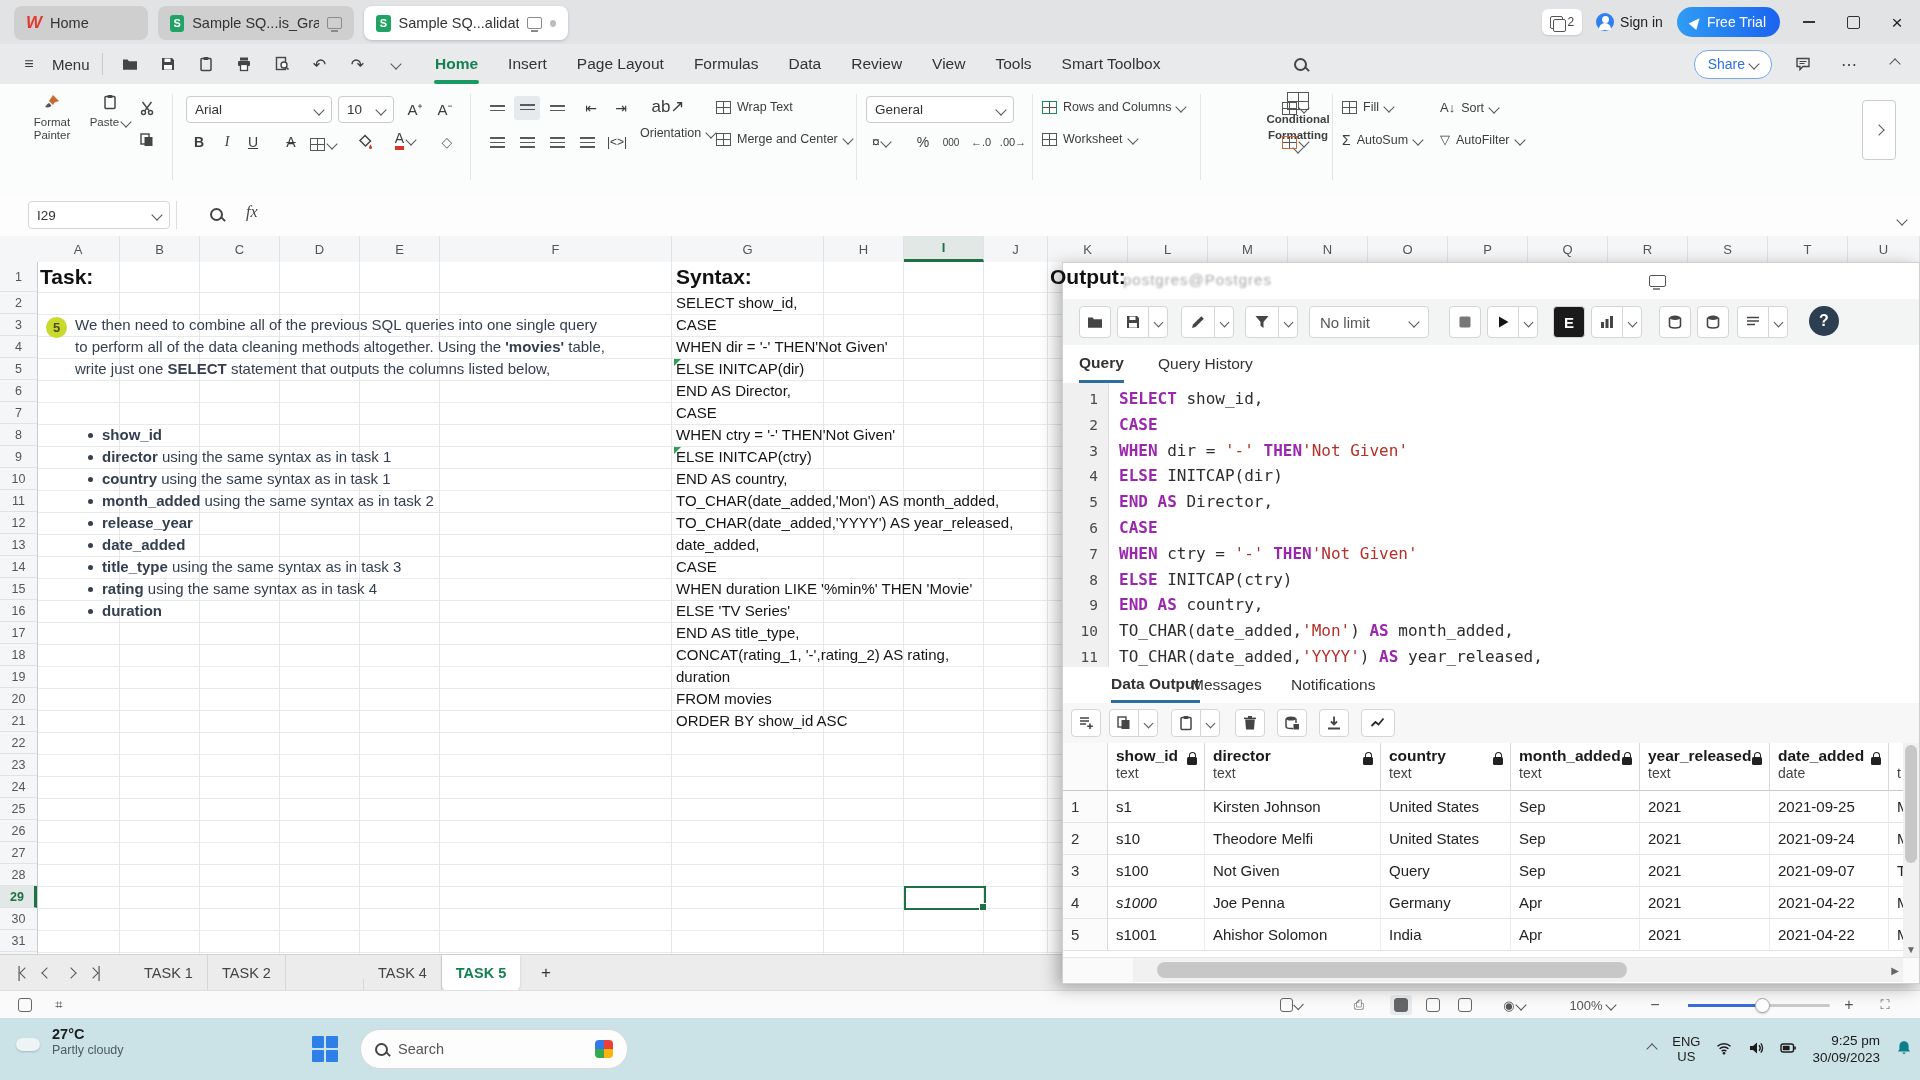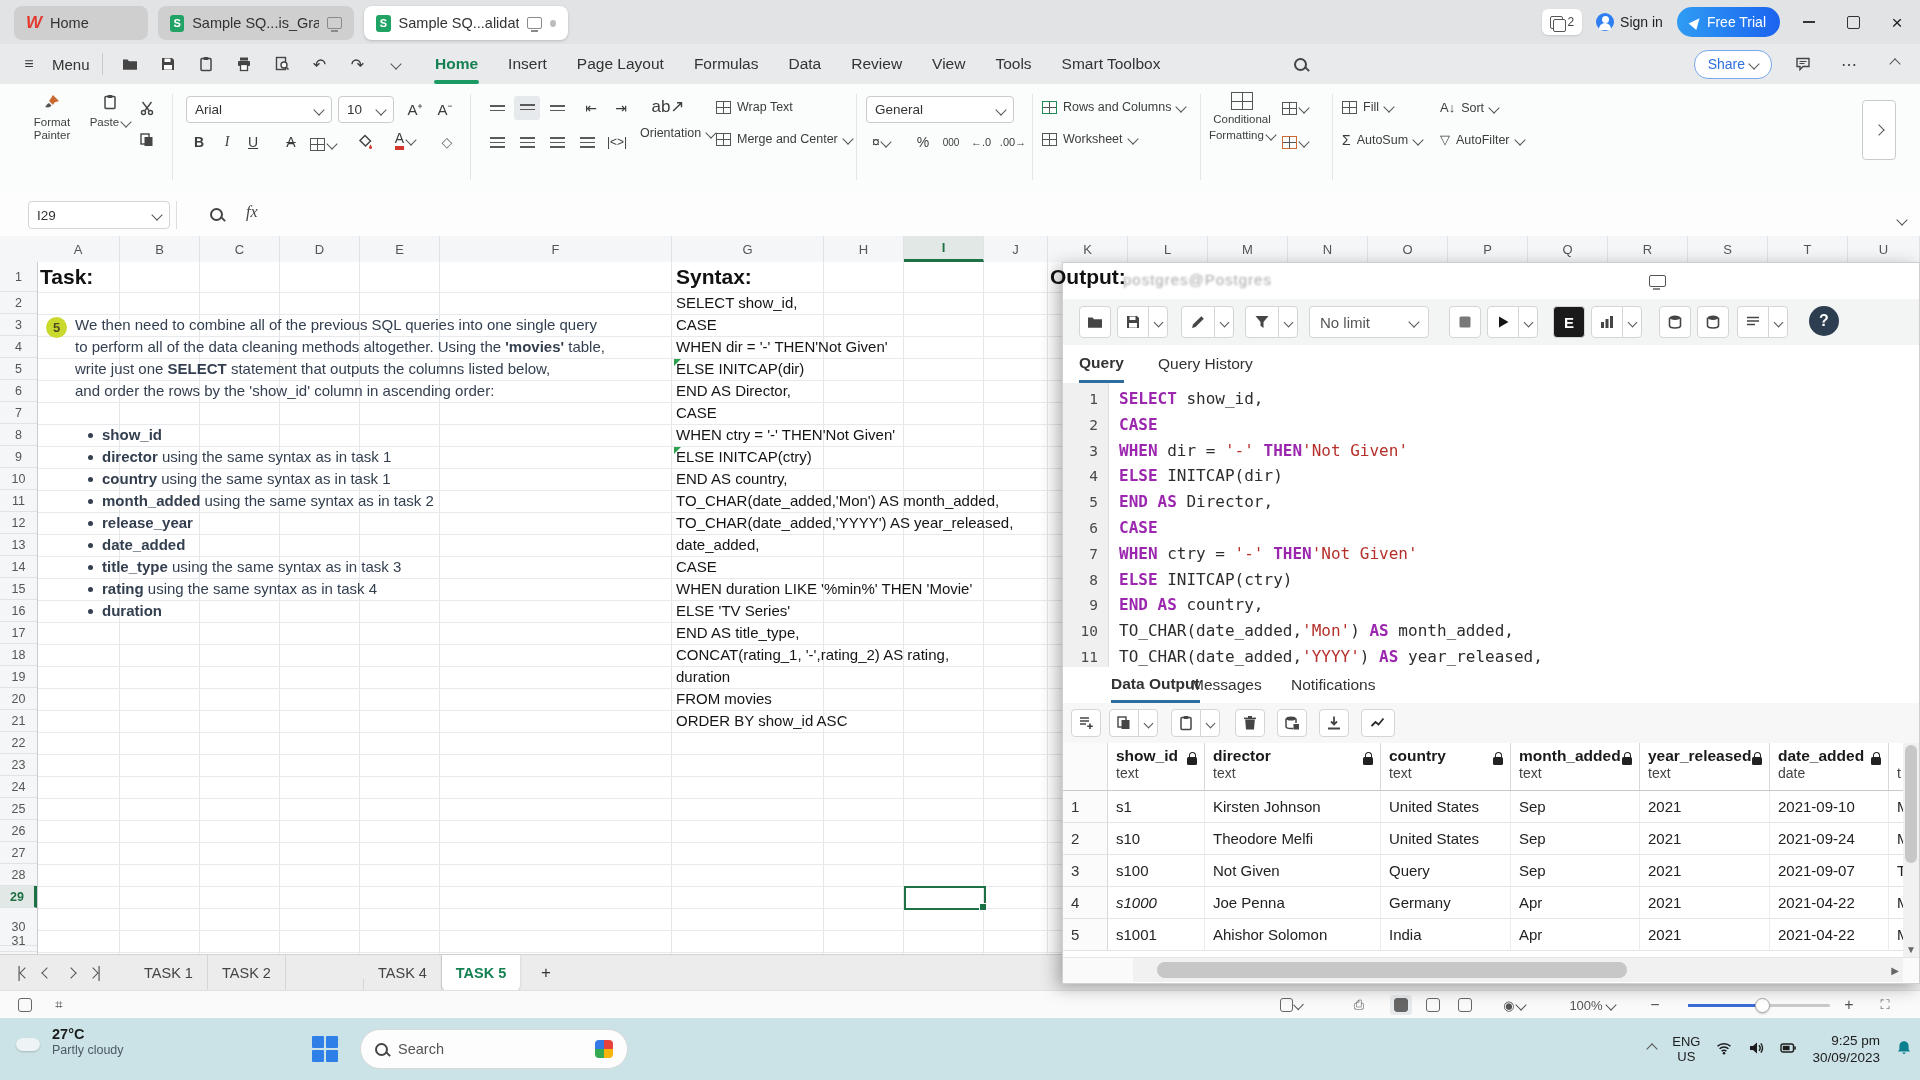--- a/index.html
+++ b/index.html
@@ -397,21 +397,21 @@
       <span>Rows and Columns</span>
         <span class="chev down"></span>
     </div>
     <div class="rlabel" style="left:1042px;top:48px;">
       <span class="gridico"></span>
       <span>Worksheet</span>
         <span class="chev down"></span>
     </div>
     <div class="rsep" style="left:1200px;"></div>
 
-    <div class="bigbtn" style="left:1208px;top:8px;width:68px;">
+    <div class="bigbtn" style="left:1264px;top:8px;width:68px;font-weight:bold;">
       <span class="gridico" style="width:22px;height:18px;"></span>
       <span>Conditional</span>
       <span><span>Formatting</span> <span class="chev down"></span></span>
     </div>
     <div class="smicon" style="left:1282px;top:12px;">
         <span class="gridico"></span>
         <span class="chev down" style="margin-left:3px;"></span>
       </div>
     <div class="smicon" style="left:1282px;top:46px;">
         <span class="gridico" style="border-color:#c96a32;"></span>
@@ -534,21 +534,20 @@
         <div class="hline" style="position: absolute; left: 0px; top: 646px; width: 1920px; height: 1px;"></div>
         <div class="hline" style="position: absolute; left: 0px; top: 668px; width: 1920px; height: 1px;"></div>
         <div class="hline" style="position: absolute; left: 0px; top: 690px; width: 1920px; height: 1px;"></div>
       </div>
     <div class="sheettitle" style="left:40px;top:3px;">Task:</div>
     <div class="numcircle" style="left:46px;top:55px;">5</div>
     <div id="taskpara" style="position: absolute; left: 75px; top: 52px; width: 900px; height: 100px;">
         <div class="tline" style="top: 0px;"><span>We then need to combine all of the previous SQL queries into one single query</span></div>
         <div class="tline" style="top: 22px;"><span>to perform all of the data cleaning methods altogether. Using the </span><span class="b">'movies'</span><span> table,</span></div>
         <div class="tline" style="top: 44px;"><span>write just one </span><span class="b">SELECT</span><span> statement that outputs the columns listed below,</span></div>
-        <div class="tline" style="top: 66px;"><span>and order the rows by the 'show_id' column in ascending order:</span></div>
       </div>
     <div id="bullets" style="position: absolute; left: 88px; top: 162px; width: 900px; height: 220px;">
         <div class="tline" style="top: 0px; padding-left: 14px;"><span class="bullet-dot"></span><span class="b">show_id</span><span></span></div>
         <div class="tline" style="top: 22px; padding-left: 14px;"><span class="bullet-dot"></span><span class="b">director</span><span> using the same syntax as in task 1</span></div>
         <div class="tline" style="top: 44px; padding-left: 14px;"><span class="bullet-dot"></span><span class="b">country</span><span> using the same syntax as in task 1</span></div>
         <div class="tline" style="top: 66px; padding-left: 14px;"><span class="bullet-dot"></span><span class="b">month_added</span><span> using the same syntax as in task 2</span></div>
         <div class="tline" style="top: 88px; padding-left: 14px;"><span class="bullet-dot"></span><span class="b">release_year</span><span></span></div>
         <div class="tline" style="top: 110px; padding-left: 14px;"><span class="bullet-dot"></span><span class="b">date_added</span><span></span></div>
         <div class="tline" style="top: 132px; padding-left: 14px;"><span class="bullet-dot"></span><span class="b">title_type</span><span> using the same syntax as in task 3</span></div>
         <div class="tline" style="top: 154px; padding-left: 14px;"><span class="bullet-dot"></span><span class="b">rating</span><span> using the same syntax as in task 4</span></div>
@@ -605,21 +604,21 @@
       <div class="rowcell" style="position: absolute; left: 0px; top: 426px; width: 37px; height: 22px;">20</div>
       <div class="rowcell" style="position: absolute; left: 0px; top: 448px; width: 37px; height: 22px;">21</div>
       <div class="rowcell" style="position: absolute; left: 0px; top: 470px; width: 37px; height: 22px;">22</div>
       <div class="rowcell" style="position: absolute; left: 0px; top: 492px; width: 37px; height: 22px;">23</div>
       <div class="rowcell" style="position: absolute; left: 0px; top: 514px; width: 37px; height: 22px;">24</div>
       <div class="rowcell" style="position: absolute; left: 0px; top: 536px; width: 37px; height: 22px;">25</div>
       <div class="rowcell" style="position: absolute; left: 0px; top: 558px; width: 37px; height: 22px;">26</div>
       <div class="rowcell" style="position: absolute; left: 0px; top: 580px; width: 37px; height: 22px;">27</div>
       <div class="rowcell" style="position: absolute; left: 0px; top: 602px; width: 37px; height: 22px;">28</div>
       <div class="rowcell sel" style="position: absolute; left: 0px; top: 624px; width: 37px; height: 22px;">29</div>
-      <div class="rowcell" style="position: absolute; left: 0px; top: 646px; width: 37px; height: 38px;">30</div>
+      <div class="rowcell" style="position: absolute; left: 0px; top: 646px; width: 37px; height: 22px;">30</div>
       <div class="rowcell" style="position: absolute; left: 0px; top: 668px; width: 37px; height: 22px;">31</div>
     </div>
   <div class="sheettitle" style="left:1050px;top:265px;z-index:30;">Output:</div>
 
   <div id="pgadmin">
     <div id="pg-titlefade">postgres@Postgres</div>
     <div class="abs" style="left:586px;top:10px;"><span class="minimon" style="border-color:#555;"></span></div>
     <div id="pg-toolbar">
       <div class="pgbtn" style="left:16px;width:32px;" id="p-folder">
           <svg viewBox="0 0 16 16" style="width:16px;height:16px;">
@@ -825,21 +824,21 @@
           <div class="thname">t</div>
           <div class="thtype">t</div>
         </div>
         <div class="thcell" style="position: absolute; left: 0px; top: 0px; width: 45px; height: 48px; background: rgb(251, 251, 251);"></div>
         <div class="tdcell tdnum" style="position: absolute; left: 0px; top: 48px; width: 45px; height: 32px;">1</div>
         <div class="tdcell" style="position: absolute; left: 45px; top: 48px; width: 97px; height: 32px;">s1</div>
         <div class="tdcell" style="position: absolute; left: 142px; top: 48px; width: 176px; height: 32px;">Kirsten Johnson</div>
         <div class="tdcell" style="position: absolute; left: 318px; top: 48px; width: 130px; height: 32px;">United States</div>
         <div class="tdcell" style="position: absolute; left: 448px; top: 48px; width: 129px; height: 32px;">Sep</div>
         <div class="tdcell" style="position: absolute; left: 577px; top: 48px; width: 130px; height: 32px;">2021</div>
-        <div class="tdcell" style="position: absolute; left: 707px; top: 48px; width: 119px; height: 32px;">2021-09-10</div>
+        <div class="tdcell" style="position: absolute; left: 707px; top: 48px; width: 119px; height: 32px;">2021-09-25</div>
         <div class="tdcell" style="position: absolute; left: 826px; top: 48px; width: 16px; height: 32px;">M</div>
         <div class="tdcell tdnum" style="position: absolute; left: 0px; top: 80px; width: 45px; height: 32px;">2</div>
         <div class="tdcell" style="position: absolute; left: 45px; top: 80px; width: 97px; height: 32px;">s10</div>
         <div class="tdcell" style="position: absolute; left: 142px; top: 80px; width: 176px; height: 32px;">Theodore Melfi</div>
         <div class="tdcell" style="position: absolute; left: 318px; top: 80px; width: 130px; height: 32px;">United States</div>
         <div class="tdcell" style="position: absolute; left: 448px; top: 80px; width: 129px; height: 32px;">Sep</div>
         <div class="tdcell" style="position: absolute; left: 577px; top: 80px; width: 130px; height: 32px;">2021</div>
         <div class="tdcell" style="position: absolute; left: 707px; top: 80px; width: 119px; height: 32px;">2021-09-24</div>
         <div class="tdcell" style="position: absolute; left: 826px; top: 80px; width: 16px; height: 32px;">M</div>
         <div class="tdcell tdnum" style="position: absolute; left: 0px; top: 112px; width: 45px; height: 32px;">3</div>

